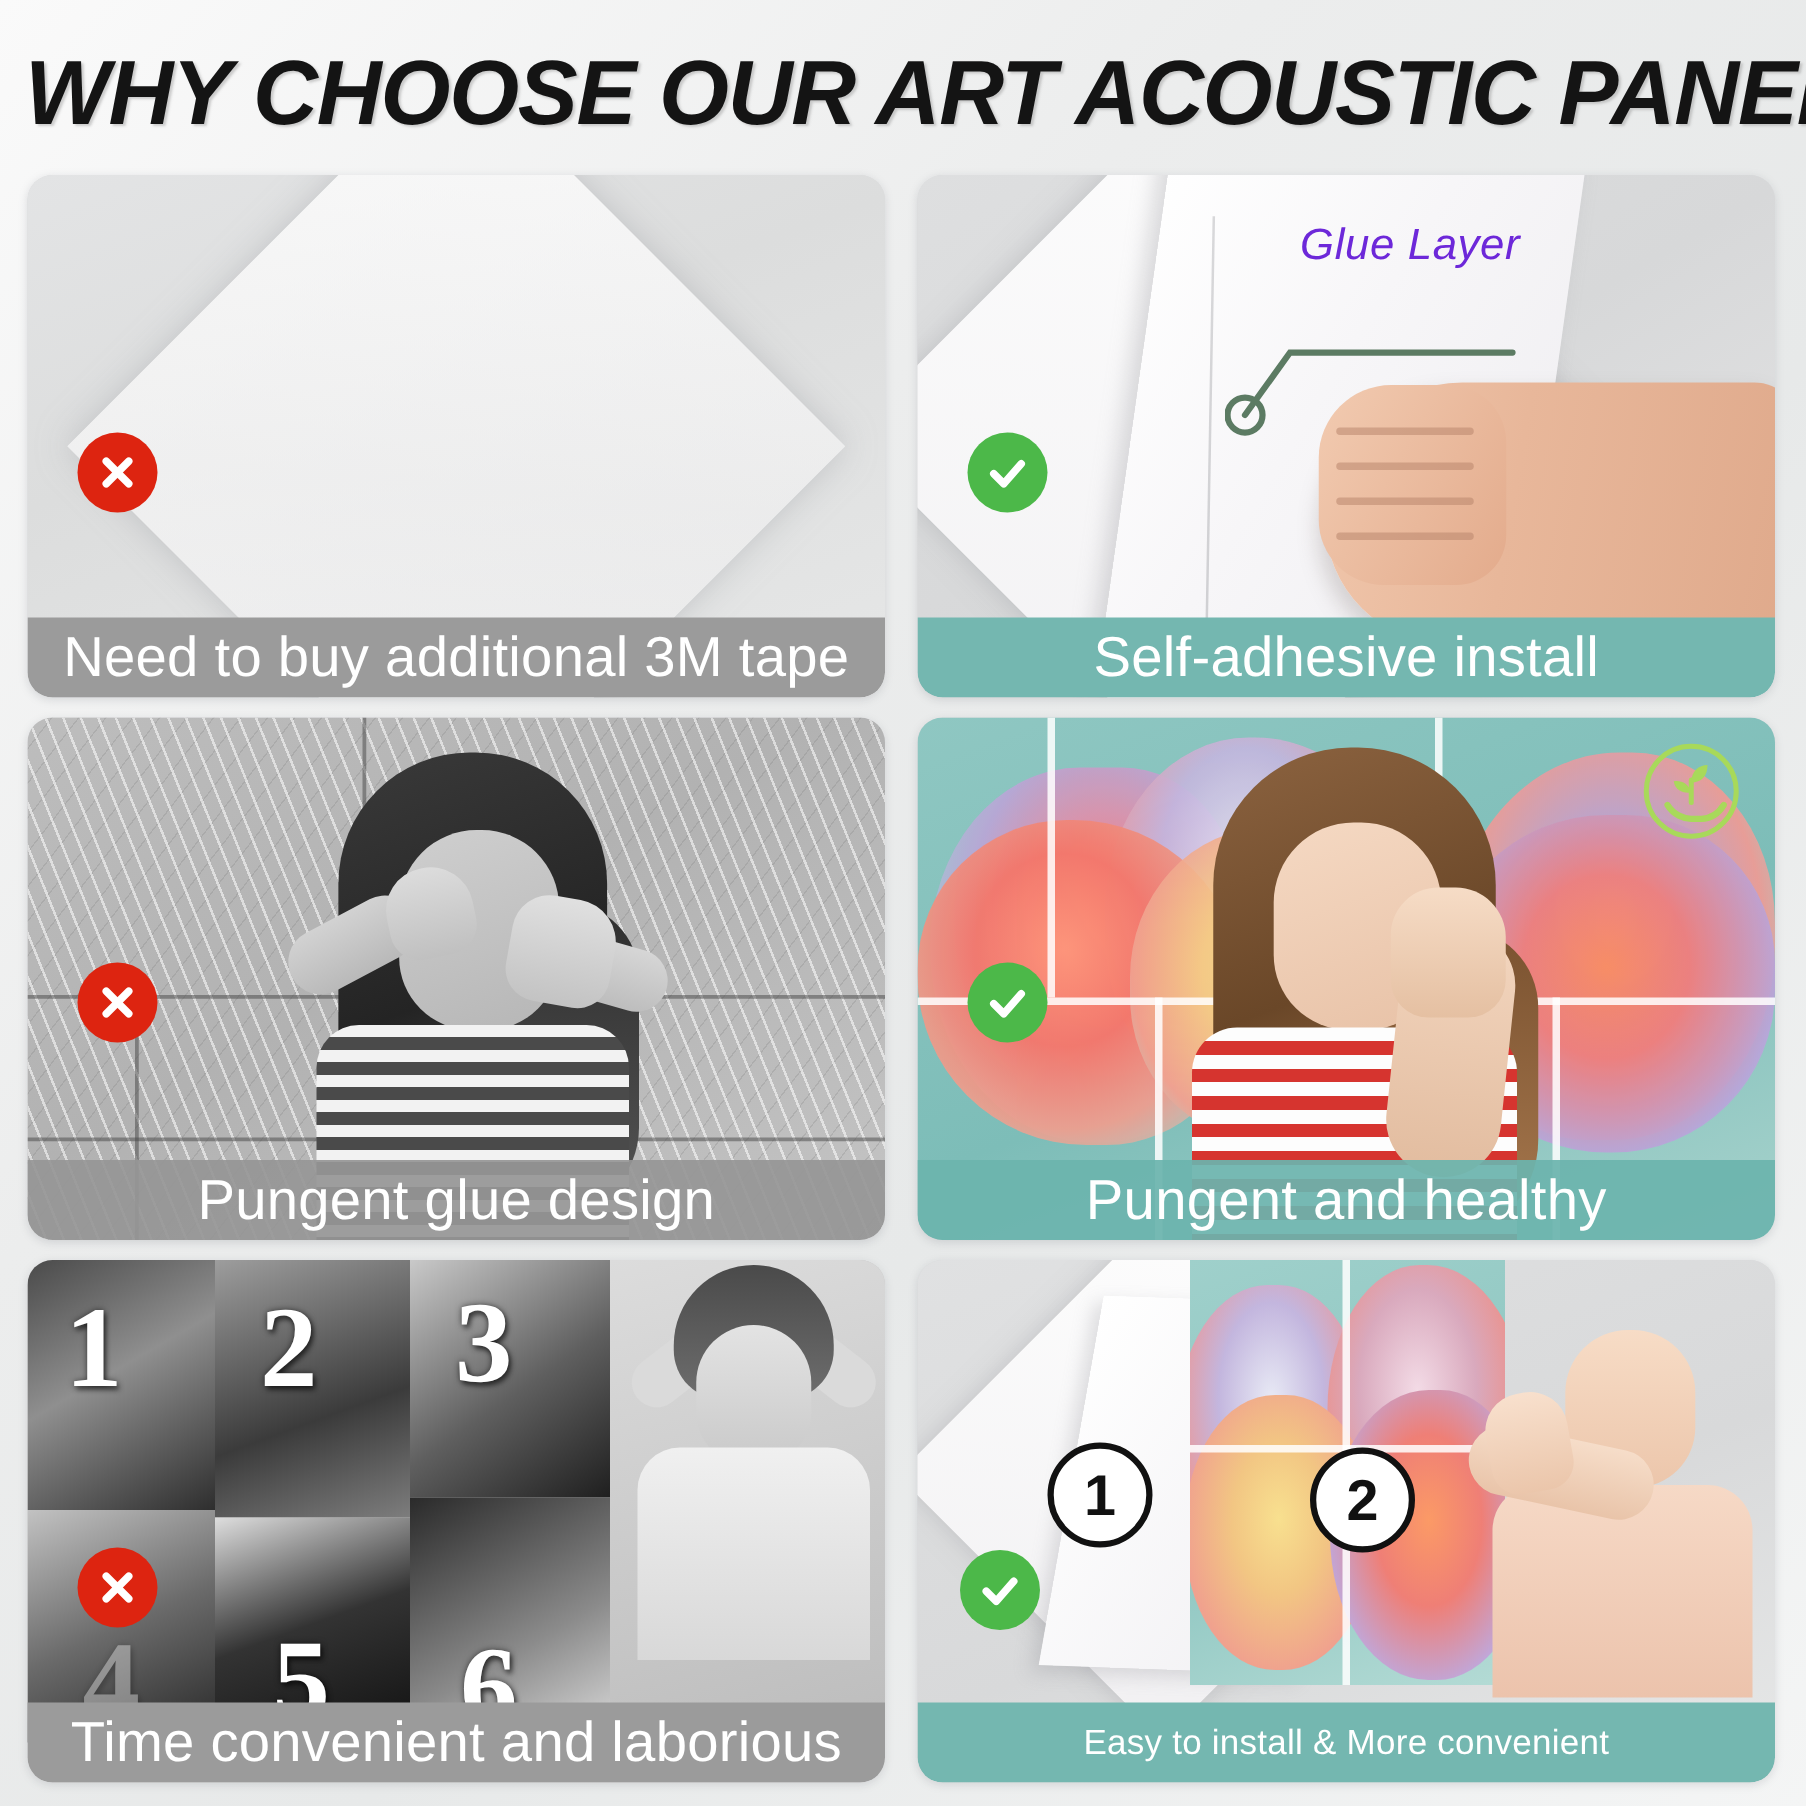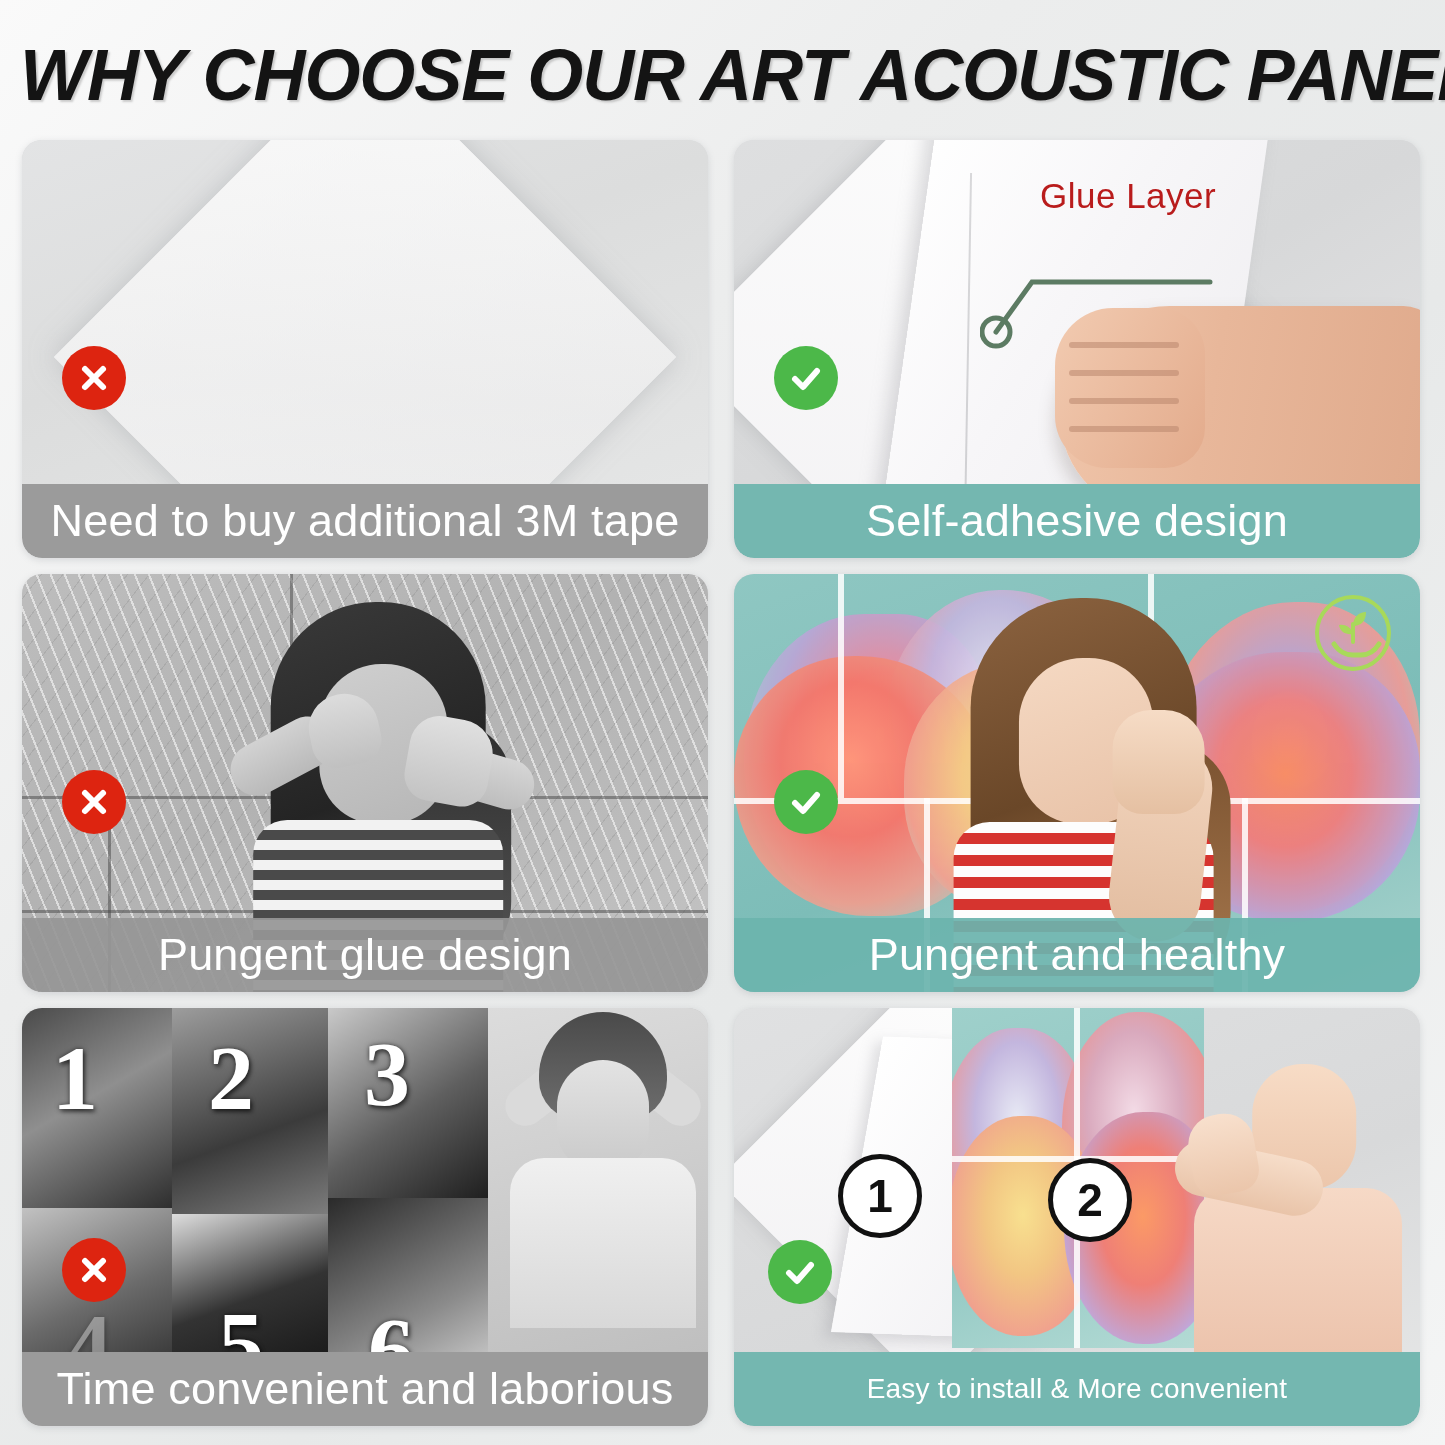--- a/index.html
+++ b/index.html
@@ -20,21 +20,21 @@
   }
 
   
   .grid{position:absolute;left:22px;top:140px;width:1398px;height:1288px;
         display:grid;grid-template-columns:686px 686px;grid-template-rows:418px 418px 418px;
         gap:16px 26px;}
   .panel{position:relative;border-radius:20px;overflow:hidden;
          box-shadow:0 2px 7px rgba(120,125,130,.22);background:#d9dadb;}
 
   
-  .caption{position:absolute;left:0;right:0;bottom:0;height:74px;
+  .caption{position:absolute;left:0;right:0;bottom:0;height:64px;
            display:flex;align-items:center;justify-content:center;
            color:#ffffff;font-size:45px;letter-spacing:.2px;white-space:nowrap;
            border-radius:0 0 20px 20px;}
   .cap-gray{background:rgba(150,150,150,.92);}
   .cap-gray-solid{background:#9b9b9b;}
   .cap-teal{background:#74b7b0;}
   .cap-teal-soft{background:rgba(108,180,173,.93);}
 
   
   .badge{position:absolute;width:64px;height:64px;border-radius:50%;
@@ -57,22 +57,22 @@
   .p2-sheet{position:absolute;left:36%;top:50%;width:430px;height:430px;
             transform:translate(-50%,-50%) rotate(45deg);
             background:linear-gradient(140deg,#fdfdfd,#f2f1f3);
             box-shadow:0 0 22px rgba(160,162,166,.5);}
   .p2-peel{position:absolute;left:40%;top:46%;width:330px;height:430px;
             transform:translate(-30%,-50%) rotate(8deg) skewY(-6deg);
             background:linear-gradient(115deg,#ffffff 0%,#f7f6f8 45%,#efeef1 100%);
             box-shadow:-8px 6px 18px rgba(150,150,155,.35);}
   .p2-fold{position:absolute;left:34%;top:8%;width:2px;height:84%;
            background:linear-gradient(#d8d8da,#cfcfd2);transform:rotate(1deg);}
-  .callout-text{position:absolute;left:306px;top:36px;font-size:35px;color:#b91c1c;
-                letter-spacing:.5px;}
+  .callout-text{position:absolute;left:306px;top:36px;font-size:35px;color:#6d28d9;
+                letter-spacing:.5px;font-style:italic;}
   .callout svg{position:absolute;left:246px;top:80px;}
   .p2-hand{position:absolute;right:-20px;top:166px;width:380px;height:210px;
            background:linear-gradient(100deg,#f0c6ab 0%,#e8b79a 40%,#dfa98b 100%);
            border-radius:120px 40px 60px 110px;
            box-shadow:-6px 8px 16px rgba(140,130,125,.3);}
   .p2-fist{position:absolute;right:215px;top:168px;width:150px;height:160px;
            background:linear-gradient(120deg,#f2cbb1,#e3ab8c);
            border-radius:58px 46px 40px 52px;}
   .p2-fist i{position:absolute;left:14px;width:110px;height:6px;border-radius:4px;
              background:rgba(185,135,110,.55);display:block;}
@@ -219,21 +219,21 @@
           <i style="top:90px"></i>
           <i style="top:118px"></i>
       </div>
 
       <div class="badge ok" style="left:40px;bottom:148px;">
         <svg viewBox="0 0 40 40">
             <polyline points="9,21 17,29 31,13" fill="none" stroke="#fff" stroke-width="6" stroke-linecap="round" stroke-linejoin="round"></polyline>
           </svg>
       </div>
 
-      <div class="caption cap-teal">Self-adhesive design</div>
+      <div class="caption cap-teal">Self-adhesive install</div>
     </div>
 
     <div class="panel">
       <div class="p3-bg"></div>
       <div class="tile-h" style="top:222px"></div>
       <div class="tile-h" style="top:336px"></div>
       <div class="tile-v" style="left:86px;top:222px;bottom:0"></div>
       <div class="tile-v" style="left:268px;top:0;height:222px"></div>
 
       <div class="p3-girl">

